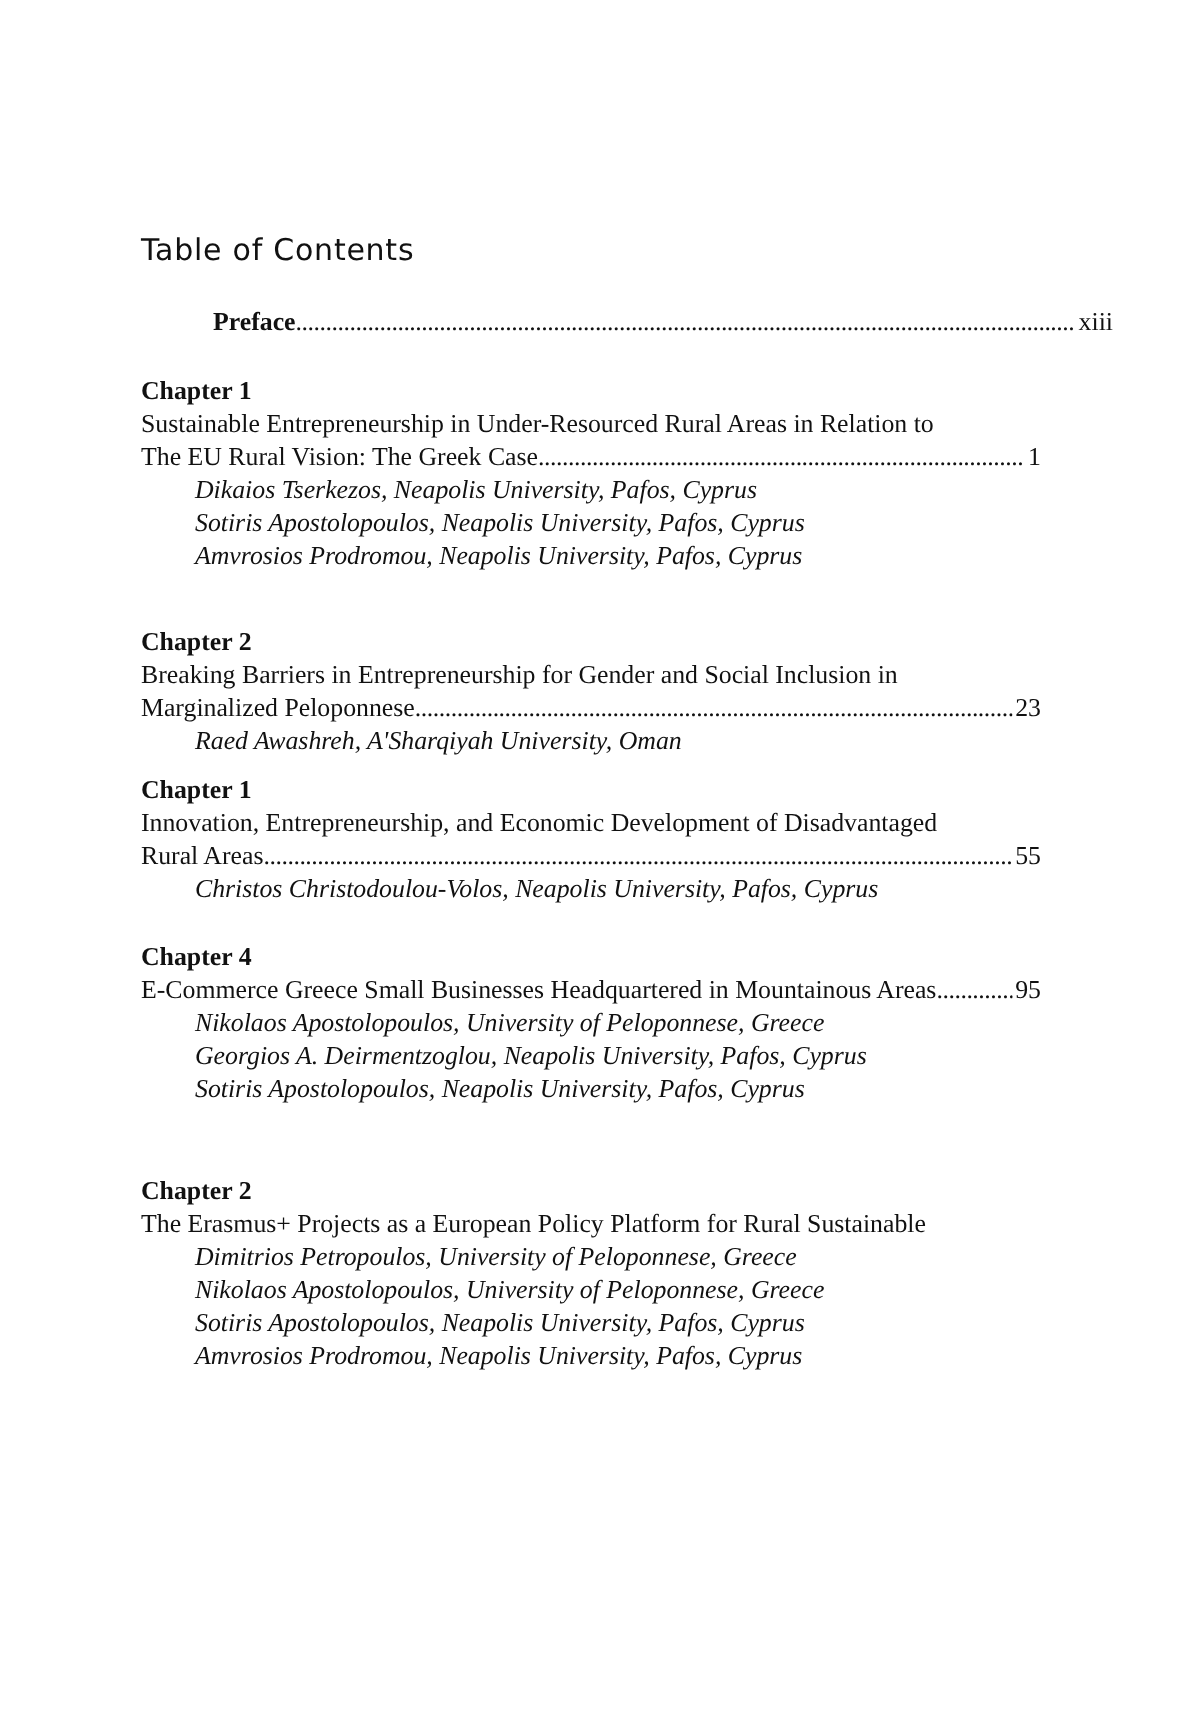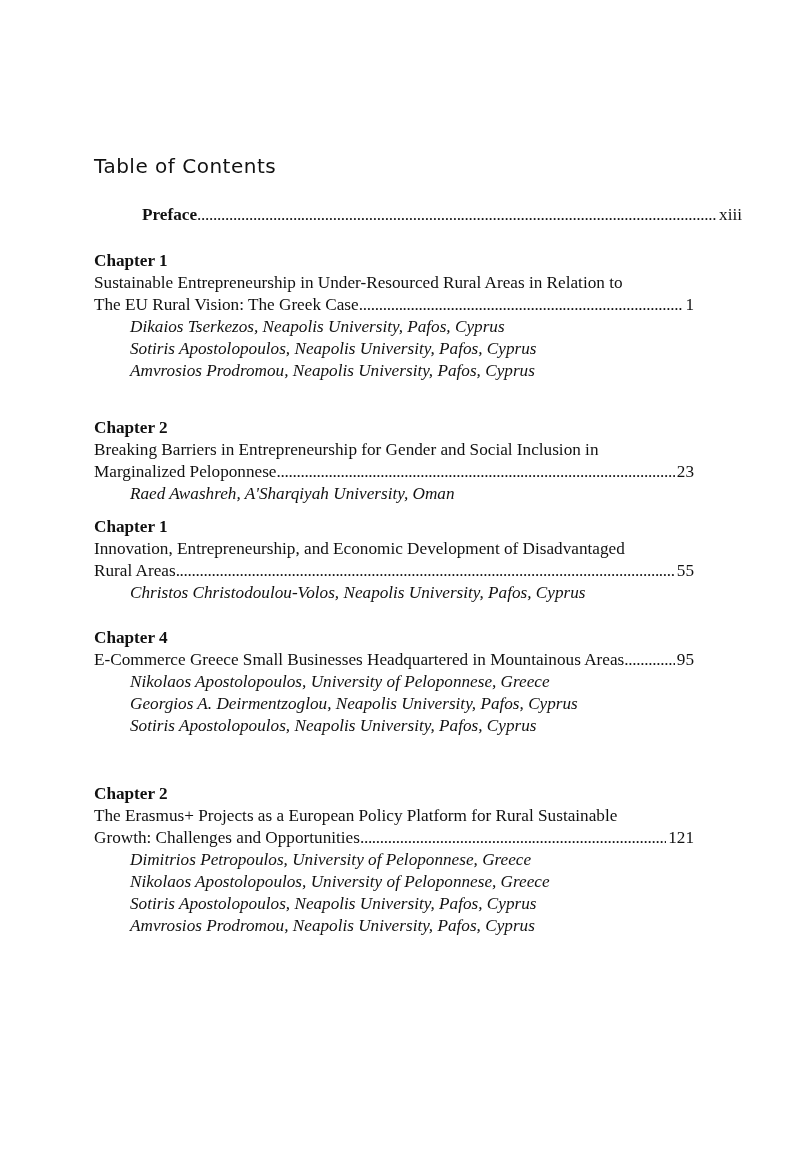--- a/index.html
+++ b/index.html
@@ -92,25 +92,20 @@
     <div class="authors">
       <div class="author">Nikolaos Apostolopoulos, University of Peloponnese, Greece</div>
       <div class="author">Georgios A. Deirmentzoglou, Neapolis University, Pafos, Cyprus</div>
       <div class="author">Sotiris Apostolopoulos, Neapolis University, Pafos, Cyprus</div>
     </div>
   </div>
 
   <div class="chapter serif" style="top:783px;">
     <div class="chapter-label">Chapter 2</div>
     <div class="chapter-title-line">The Erasmus+ Projects as a European Policy Platform for Rural Sustainable</div>
-    <div class="leader-line">
-      <span class="text">Growth: Challenges and Opportunities</span>
-      <span class="dots"></span>
-      <span class="page-num">121</span>
-    </div>
     <div class="authors">
       <div class="author">Dimitrios Petropoulos, University of Peloponnese, Greece</div>
       <div class="author">Nikolaos Apostolopoulos, University of Peloponnese, Greece</div>
       <div class="author">Sotiris Apostolopoulos, Neapolis University, Pafos, Cyprus</div>
       <div class="author">Amvrosios Prodromou, Neapolis University, Pafos, Cyprus</div>
     </div>
   </div>
 </div>
 
 </body></html>

